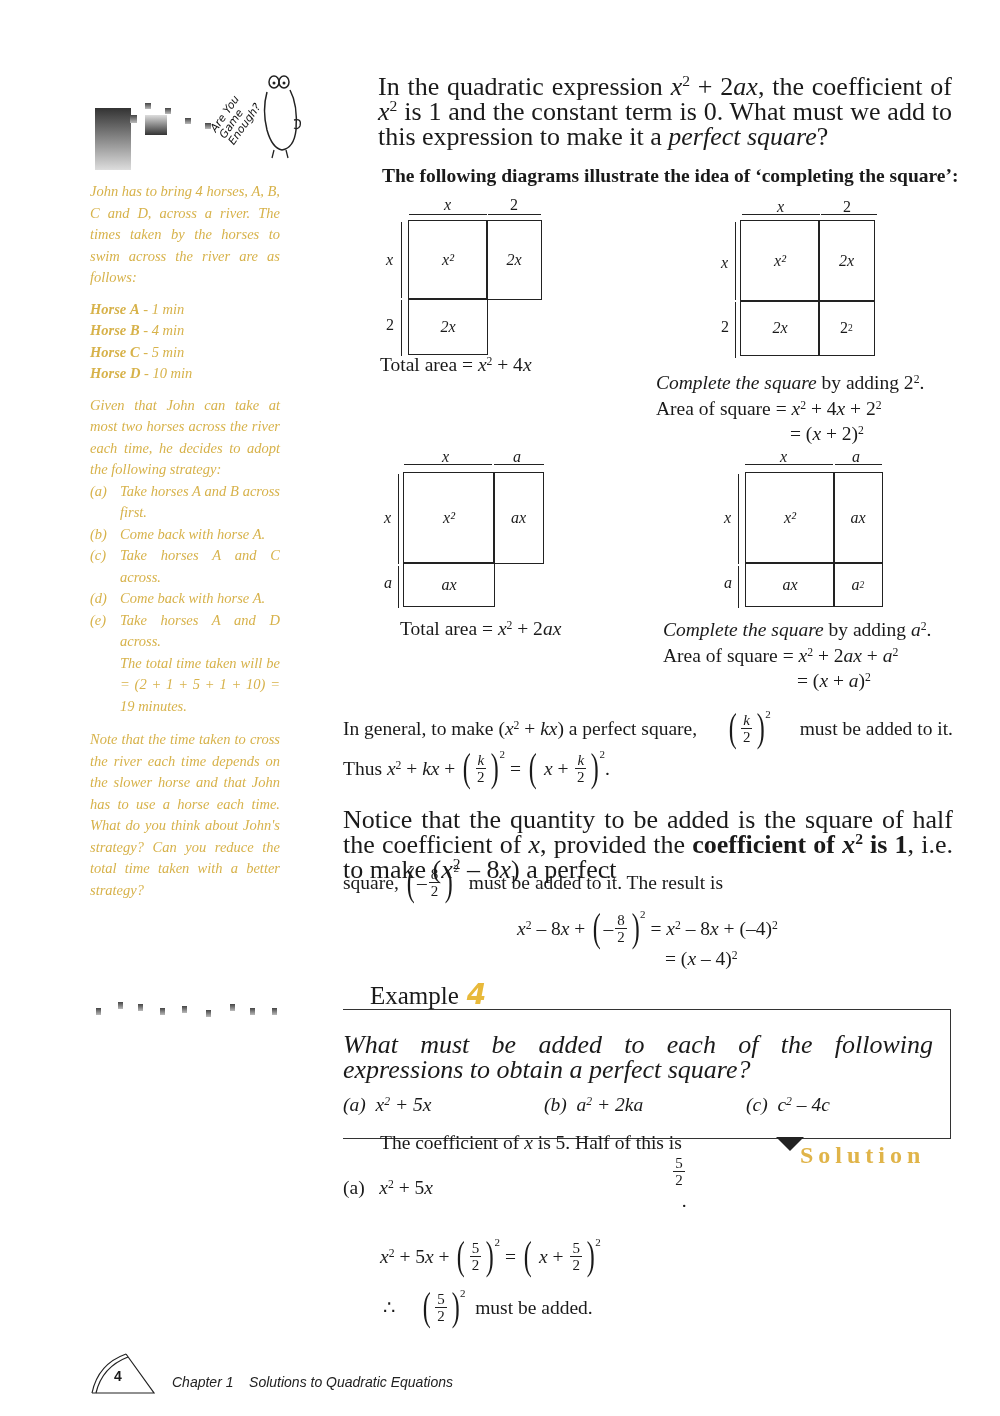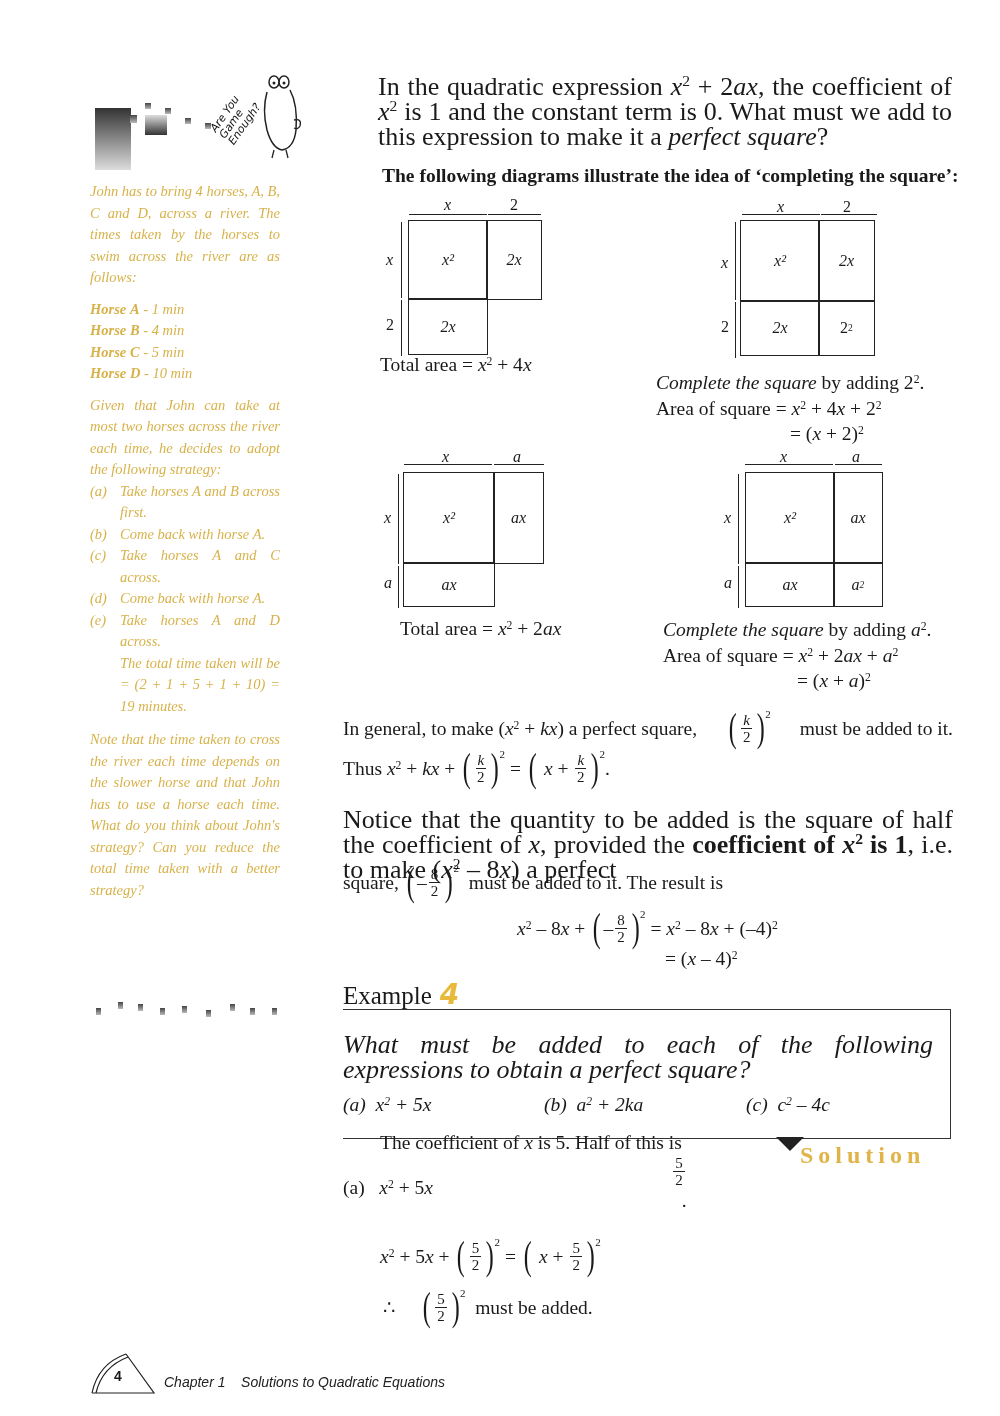--- a/index.html
+++ b/index.html
@@ -37,21 +37,21 @@
   .varrow { position:absolute; width:0; border-left:1.5px solid #222; }
 
   
   .frac { display:inline-flex; flex-direction:column; align-items:center;
           vertical-align:middle; font-size:15px; line-height:16px; margin:0 2px; }
   .frac .num { border-bottom:1px solid #222; padding:0 2px; }
   .paren { display:inline-flex; align-items:center; vertical-align:middle; }
   .paren .p { font-size:40px; font-weight:200; transform:scaleX(0.6); line-height:40px; }
   .paren .pw { font-size:11px; vertical-align:top; position:relative; top:-14px; margin-left:-2px; }
 
-  .ex-title { font-size:25px; font-family:"Liberation Sans", sans-serif; }
+  .ex-title { font-size:25px; font-family:"Liberation Sans", sans-serif;margin-left:27px; }
   .gold { color:#e8b93a; }
   .sol { font-family:"Liberation Serif", serif; font-weight:bold; color:#e0b449;
          font-size:24px; letter-spacing:5px; }
   .footer { font-family:"Liberation Sans", sans-serif; font-style:italic; font-size:14px; color:#222; }
 </style>
 </head>
 <body>
 
 <div>
 
@@ -337,17 +337,17 @@
   <span>&nbsp;&nbsp;must be added.</span>
 </div>
 
 <div class="abs" style="left:88px;top:1352px;width:320px;height:45px;">
   <svg width="70" height="45" viewBox="0 0 70 45" style="position:absolute;left:0;top:0;">
     <path d="M4 41 Q10 12 38 2" fill="none" stroke="#222" stroke-width="1.2"></path>
     <path d="M8 41 Q14 15 40 5" fill="none" stroke="#222" stroke-width="1.2"></path>
     <path d="M38 2 L66 41 L4 41" fill="none" stroke="#222" stroke-width="1.2"></path>
   </svg>
   <span class="abs" style="left:26px;top:16px;font-family:'Liberation Sans',sans-serif;font-size:14px;font-weight:bold;">4</span>
-  <span class="abs footer" style="left:76px;top:22px;white-space:nowrap;">
+  <span class="abs footer" style="left:84px;top:22px;white-space:nowrap;">
     <span>Chapter 1</span>&nbsp;&nbsp;&nbsp;
     <span>Solutions to Quadratic Equations</span>
   </span>
 </div>
 
 </body></html>

